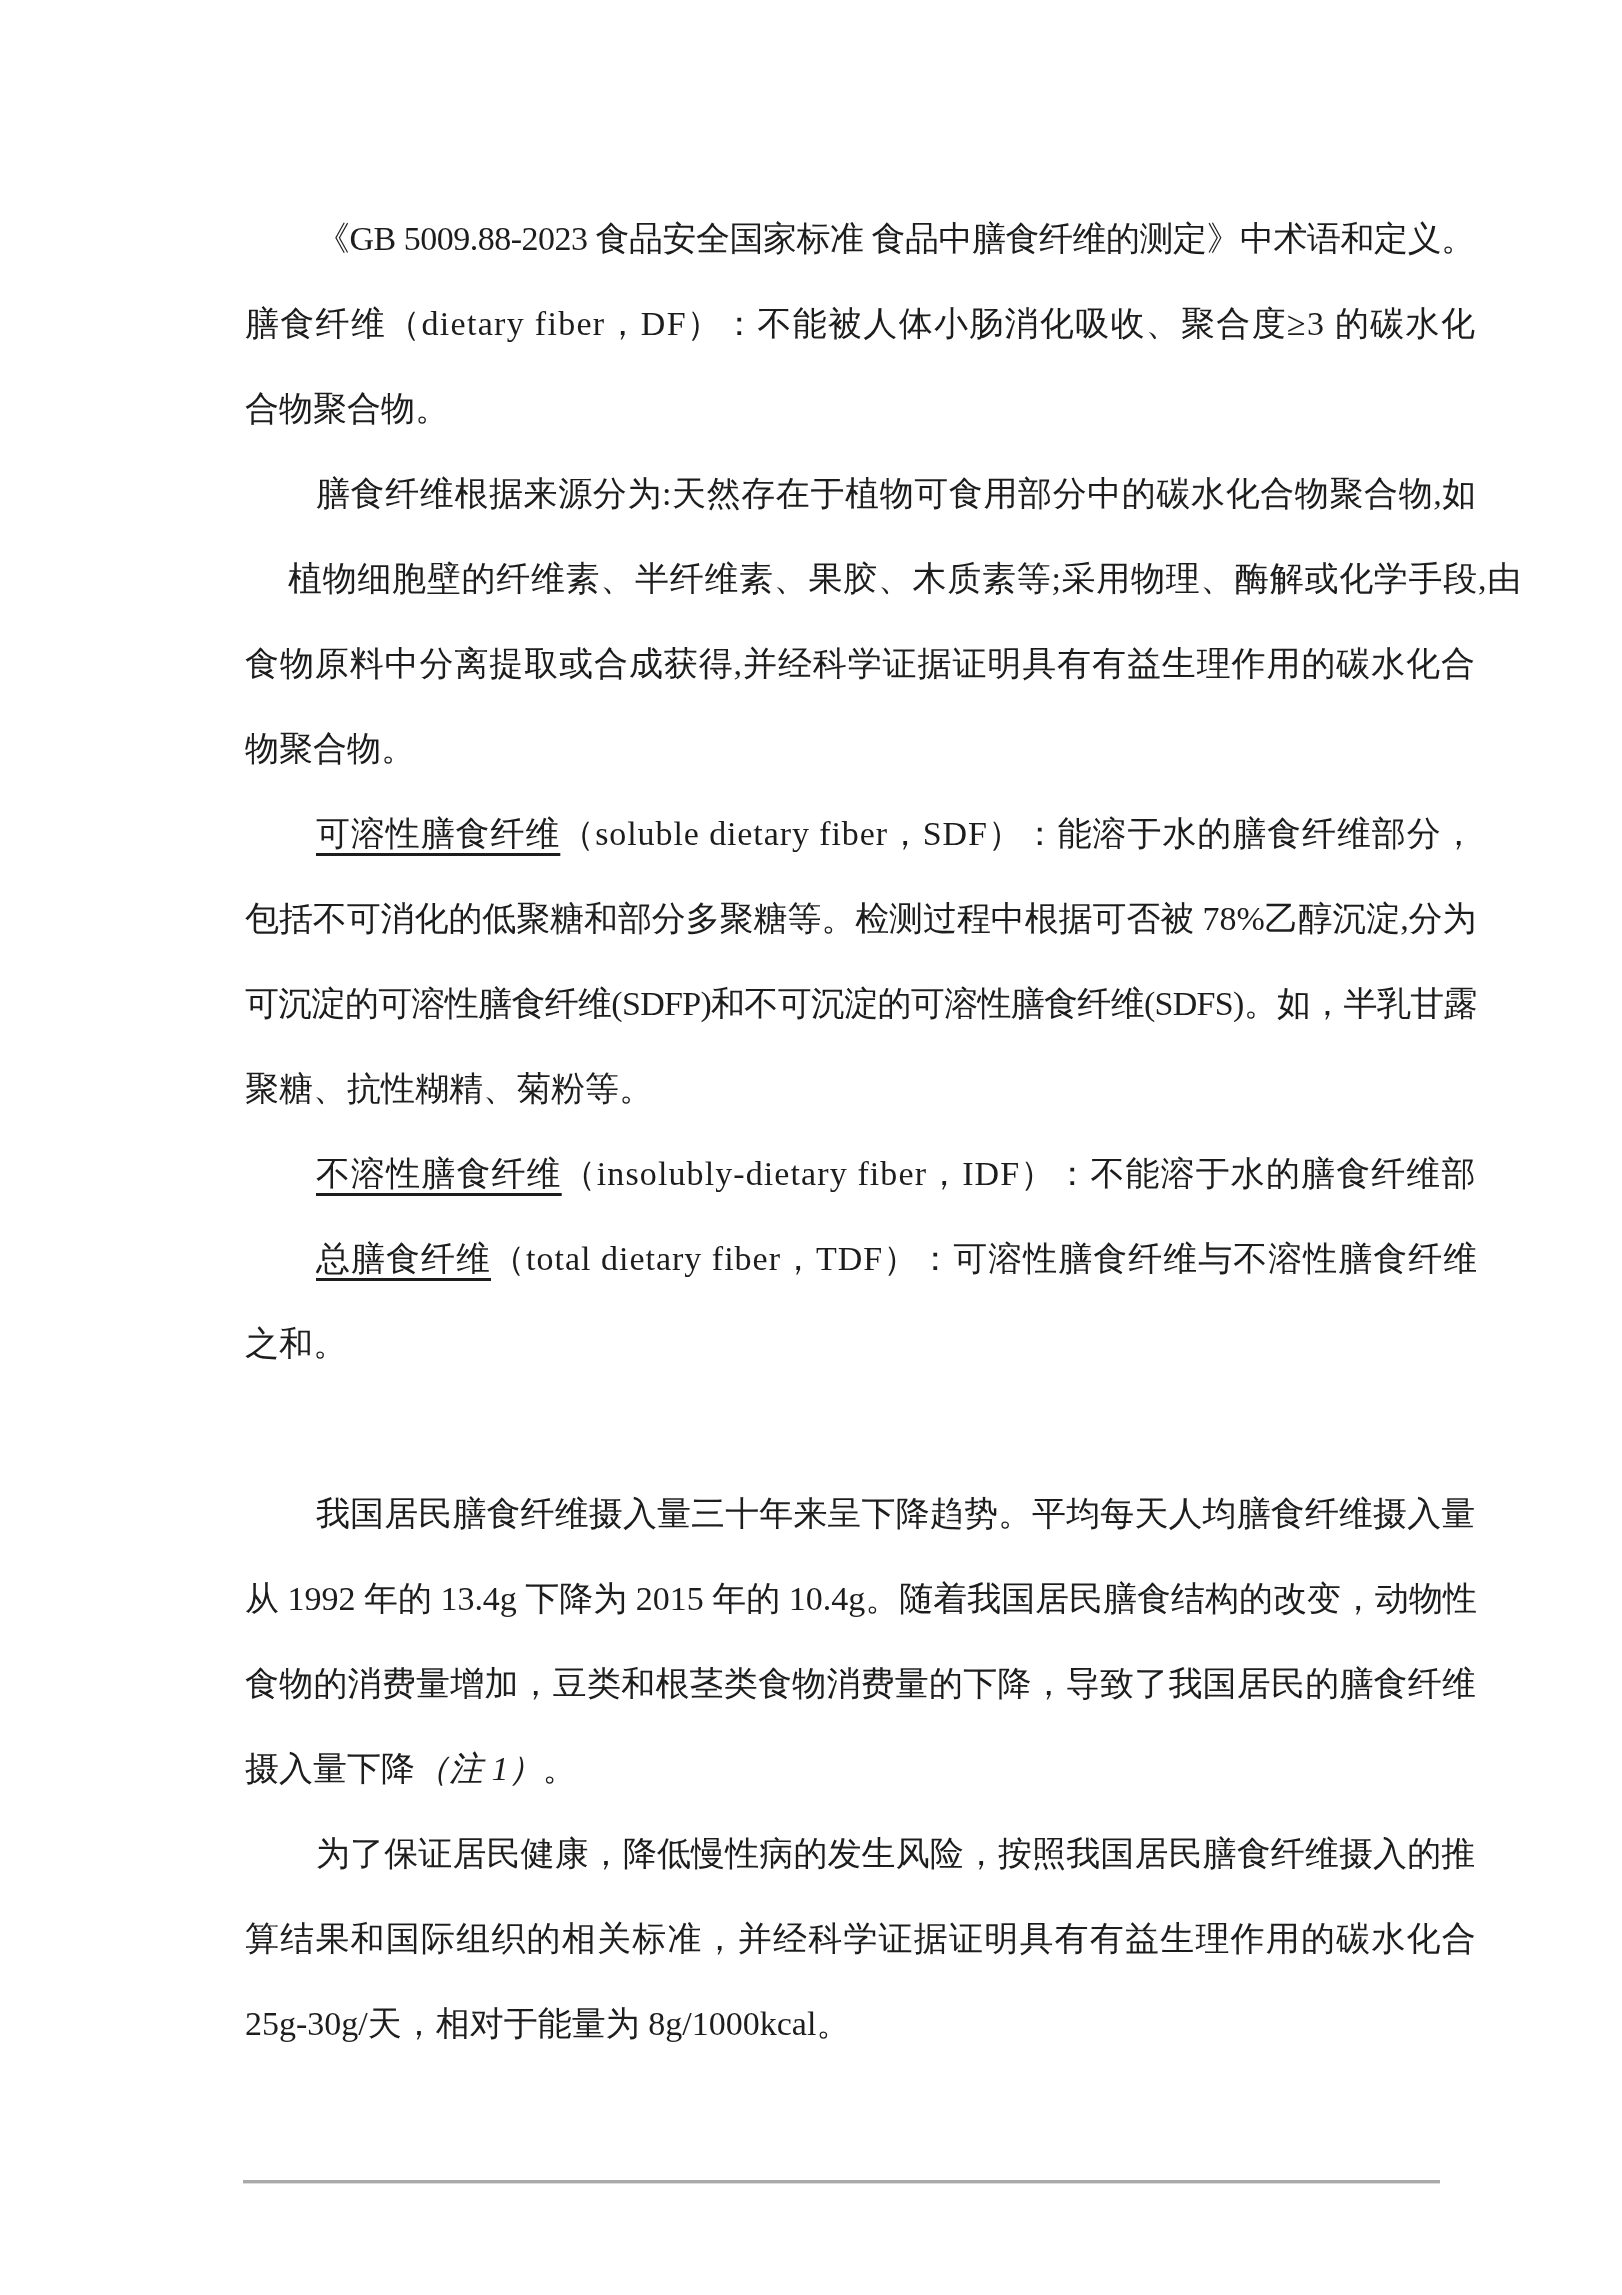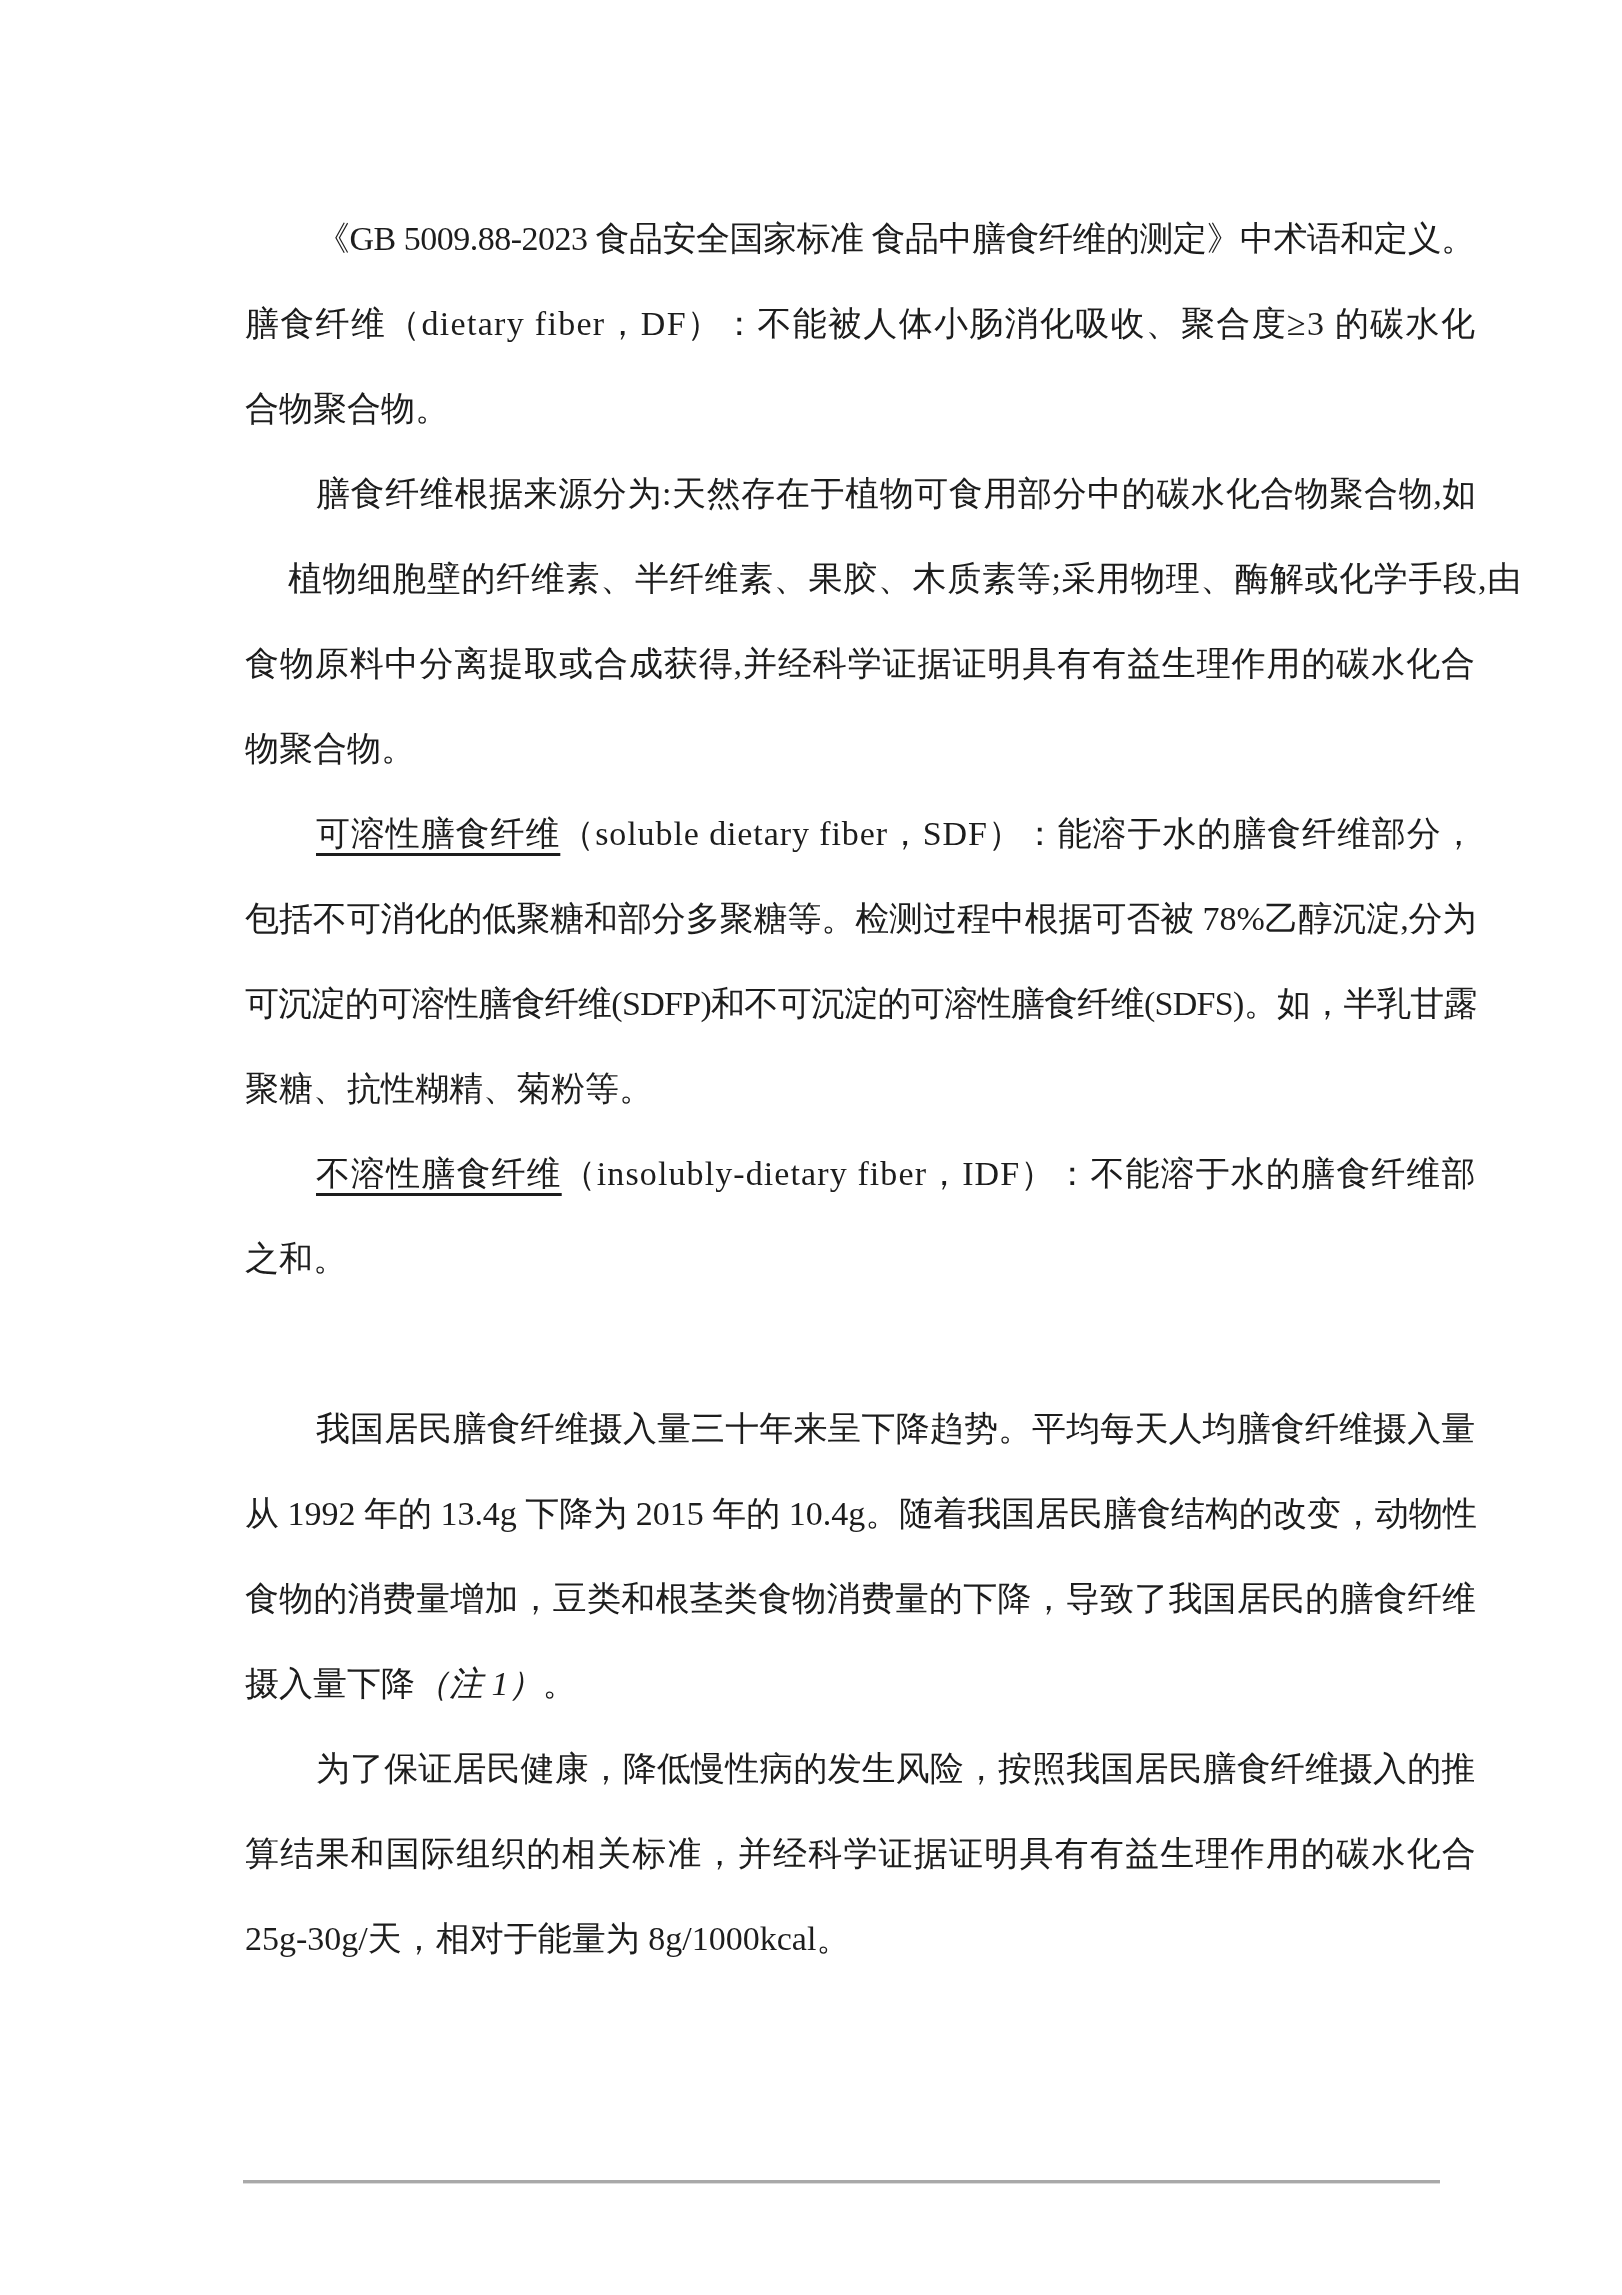--- a/index.html
+++ b/index.html
@@ -71,20 +71,21 @@
       <div class="line"><span><span>合物聚合物。</span></span></div>
       <div class="line ind"><span style="letter-spacing: 0.6px;"><span>膳食纤维根据来源分为:天然存在于植物可食用部分中的碳水化合物聚合物,如</span></span></div>
       <div class="line"><span style="letter-spacing: 0.7px; margin-left: 43px;"><span>植物细胞壁的纤维素、半纤维素、果胶、木质素等;采用物理、酶解或化学手段,由</span></span></div>
       <div class="line"><span style="letter-spacing: 0.9px;"><span>食物原料中分离提取或合成获得,并经科学证据证明具有有益生理作用的碳水化合</span></span></div>
       <div class="line"><span><span>物聚合物。</span></span></div>
       <div class="line ind"><span style="letter-spacing: 0.9px;"><span class="u">可溶性膳食纤维</span><span>（soluble dietary fiber，SDF）：能溶于水的膳食纤维部分，</span></span></div>
       <div class="line"><span style="letter-spacing: -0.1px;"><span>包括不可消化的低聚糖和部分多聚糖等。检测过程中根据可否被 78%乙醇沉淀,分为</span></span></div>
       <div class="line"><span style="letter-spacing: -0.7px;"><span>可沉淀的可溶性膳食纤维(SDFP)和不可沉淀的可溶性膳食纤维(SDFS)。如，半乳甘露</span></span></div>
       <div class="line"><span><span>聚糖、抗性糊精、菊粉等。</span></span></div>
       <div class="line ind"><span style="letter-spacing: 1.1px;"><span class="u">不溶性膳食纤维</span><span>（insolubly-dietary fiber，IDF）：不能溶于水的膳食纤维部</span></span></div>
+      <div class="line ind"><span style="letter-spacing: 1px;"><span class="u">总膳食纤维</span><span>（total dietary fiber，TDF）：可溶性膳食纤维与不溶性膳食纤维</span></span></div>
       <div class="line"><span><span>之和。</span></span></div>
       <div class="line"><span></span></div>
       <div class="line ind"><span style="letter-spacing: 0.1px;"><span>我国居民膳食纤维摄入量三十年来呈下降趋势。平均每天人均膳食纤维摄入量</span></span></div>
       <div class="line"><span style="letter-spacing: -0.01px;"><span>从 1992 年的 13.4g 下降为 2015 年的 10.4g。随着我国居民膳食结构的改变，动物性</span></span></div>
       <div class="line"><span style="letter-spacing: 0.2px;"><span>食物的消费量增加，豆类和根茎类食物消费量的下降，导致了我国居民的膳食纤维</span></span></div>
       <div class="line"><span><span>摄入量下降</span><span class="it">（注 1）</span><span>。</span></span></div>
       <div class="line ind"><span style="letter-spacing: 0.1px;"><span>为了保证居民健康，降低慢性病的发生风险，按照我国居民膳食纤维摄入的推</span></span></div>
       <div class="line"><span style="letter-spacing: 1.2px;"><span>算结果和国际组织的相关标准，并经科学证据证明具有有益生理作用的碳水化合</span></span></div>
       <div class="line"><span><span>25g-30g/天，相对于能量为 8g/1000kcal。</span></span></div>
     </div>

